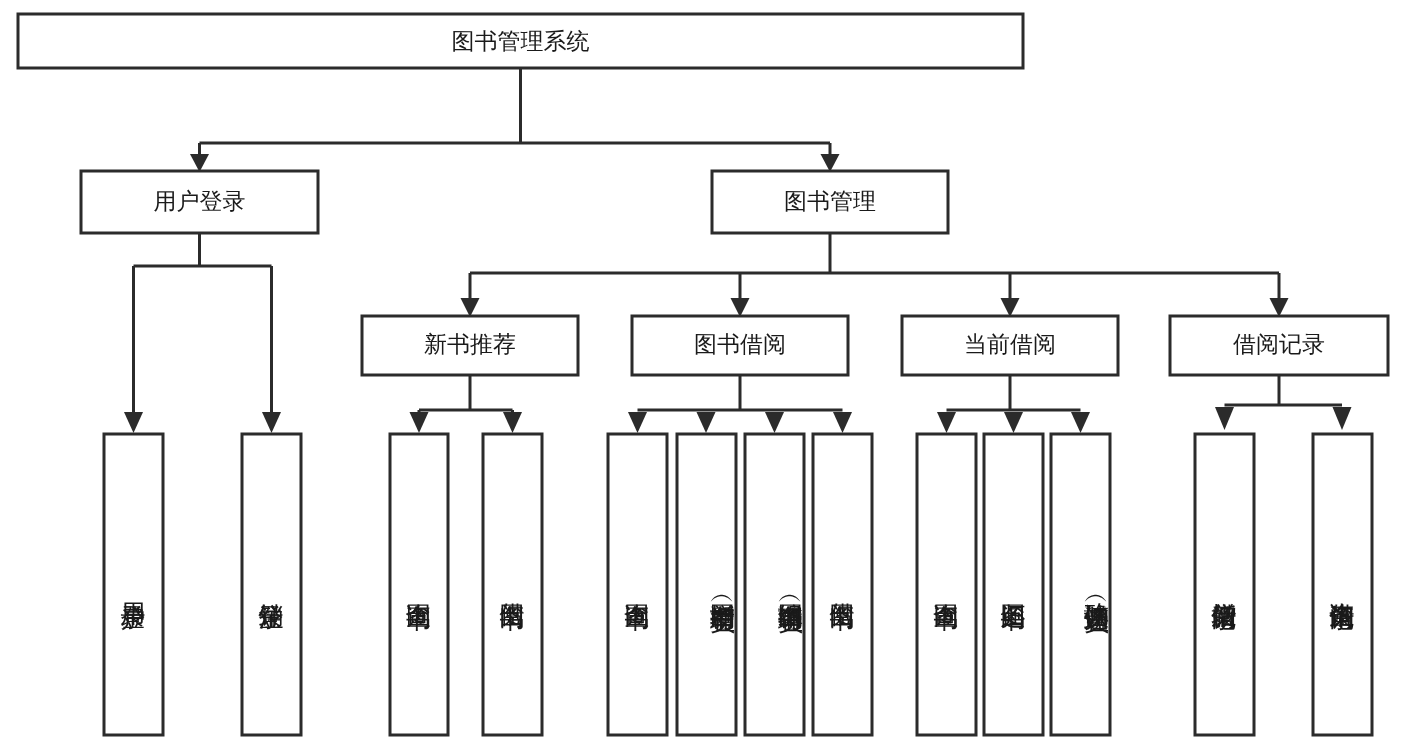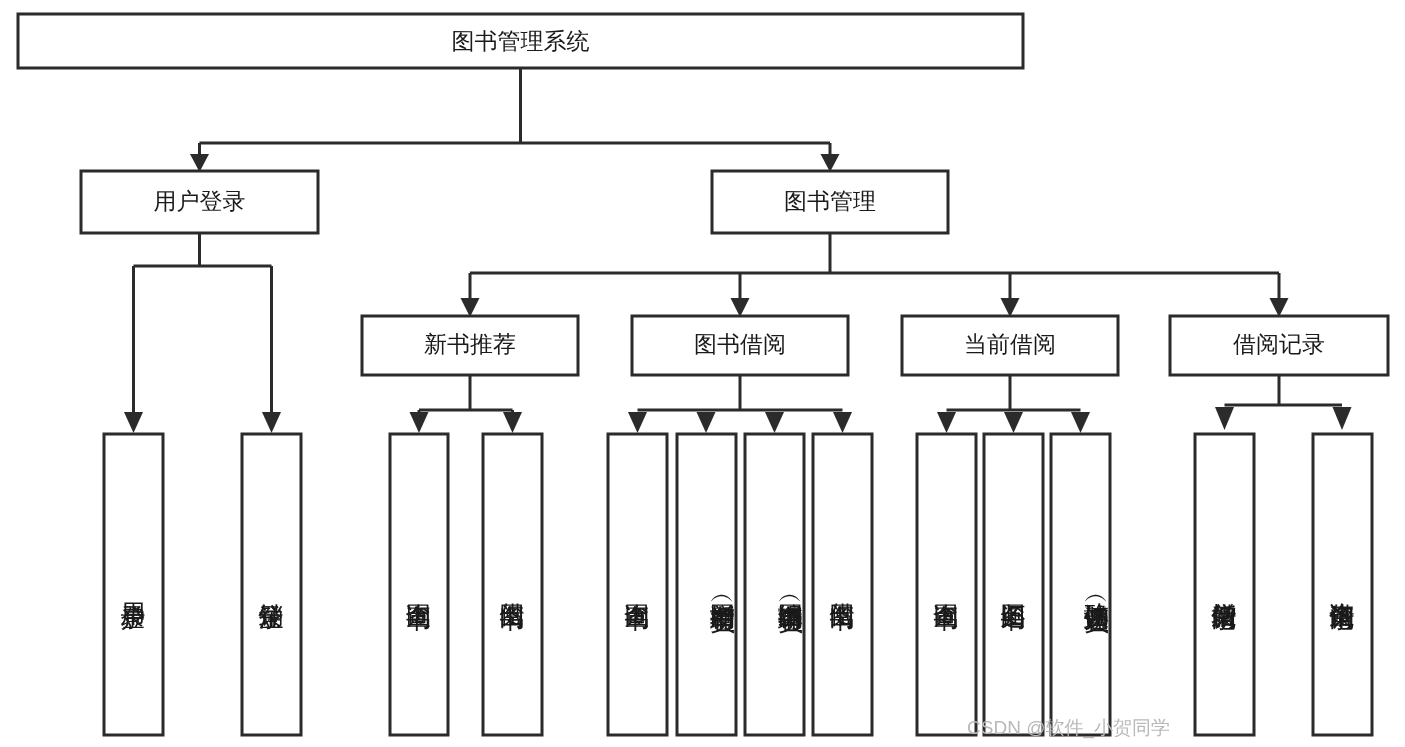--- a/index.html
+++ b/index.html
@@ -197,15 +197,14 @@
   <div class="node-label-v centered" style="left:917px; top:434px; width:59px; height:301px;">查询图书</div>
 
   <div class="node-label-v centered" style="left:984px; top:434px; width:59px; height:301px;">归还图书</div>
 
   <div class="node-label-v" style="left:1051px; top:440px; width:59px; height:295px;">确认归还（管理员）</div>
 
   <div class="node-label-v centered" style="left:1195px; top:434px; width:59px; height:301px;">新增借阅记录</div>
 
   <div class="node-label-v centered" style="left:1313px; top:434px; width:59px; height:301px;">查询借阅记录</div>
 
-  <div class="watermark">CSDN @软件_小贺同学</div>
 
 </div>
 
 </body></html>

